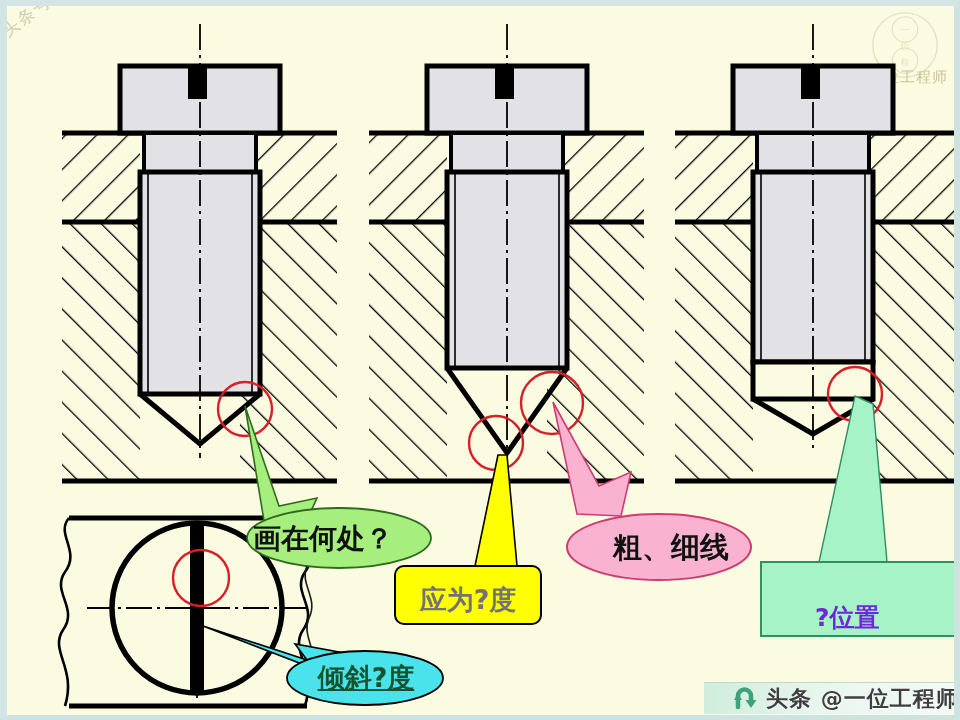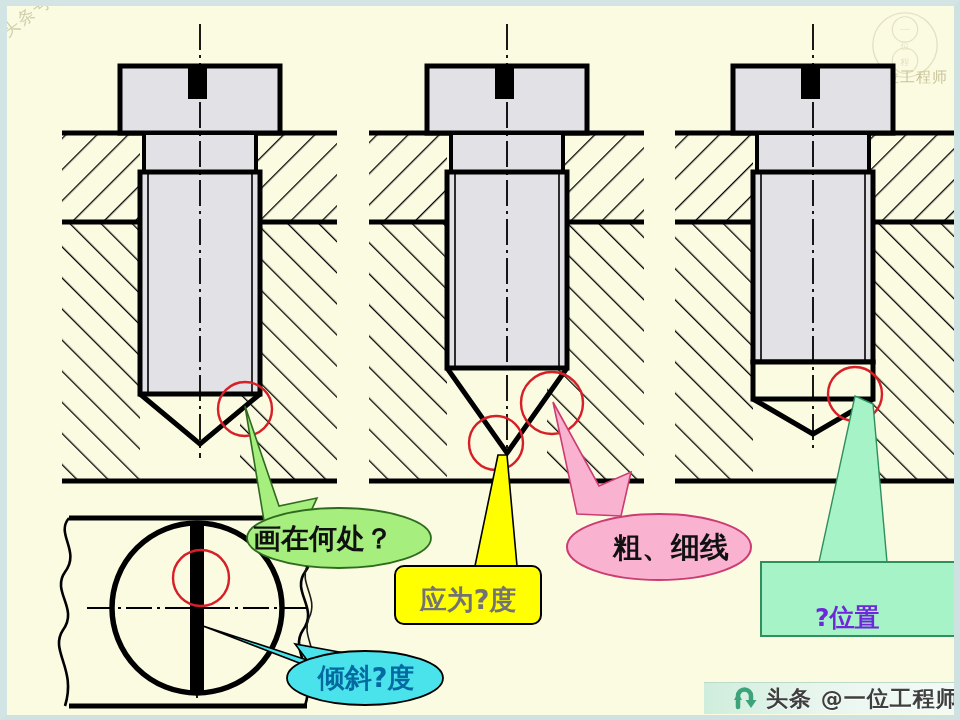--- a/index.html
+++ b/index.html
@@ -220,21 +220,21 @@
   </svg>
 
   <div class="callout-text" style="left:246px;top:514px;width:180px;font-size:28px;color:#111;">画在何处？</div>
 
   <div class="callout-text" style="left:388px;top:576px;width:146px;text-align:center;font-size:27px;color:#737373;">应为?度</div>
 
   <div class="callout-text" style="left:562px;top:522px;width:180px;text-align:center;font-size:29px;color:#111;padding-left:12px;">粗、细线</div>
 
   <div class="callout-text" style="left:800px;top:595px;font-size:25px;color:#6d28d9;margin-left:8px;">?位置</div>
 
-  <div class="callout-text" style="left:288px;top:654px;width:142px;text-align:center;font-size:27px;color:#0369a1;">倾斜?度</div>
+  <div class="callout-text" style="left:288px;top:654px;width:142px;text-align:center;font-size:27px;color:#14532d;text-decoration:underline;">倾斜?度</div>
 
   <div id="brandbar">
     <svg width="26" height="26" viewBox="0 0 26 26">
       <path d="M6,21 L6,10 A6.5,6.5 0 0 1 19,10 L19,16" fill="none" stroke="#3ea37a" stroke-width="4.5" stroke-linecap="round"></path>
       <path d="M13.5,14 L19,22 L24.5,14 Z" fill="#3ea37a"></path>
       <path d="M2,14 L6,7 L10,14 Z" fill="#3ea37a"></path>
     </svg>
     <span class="bt">头条 @一位工程师</span>
   </div>
 

